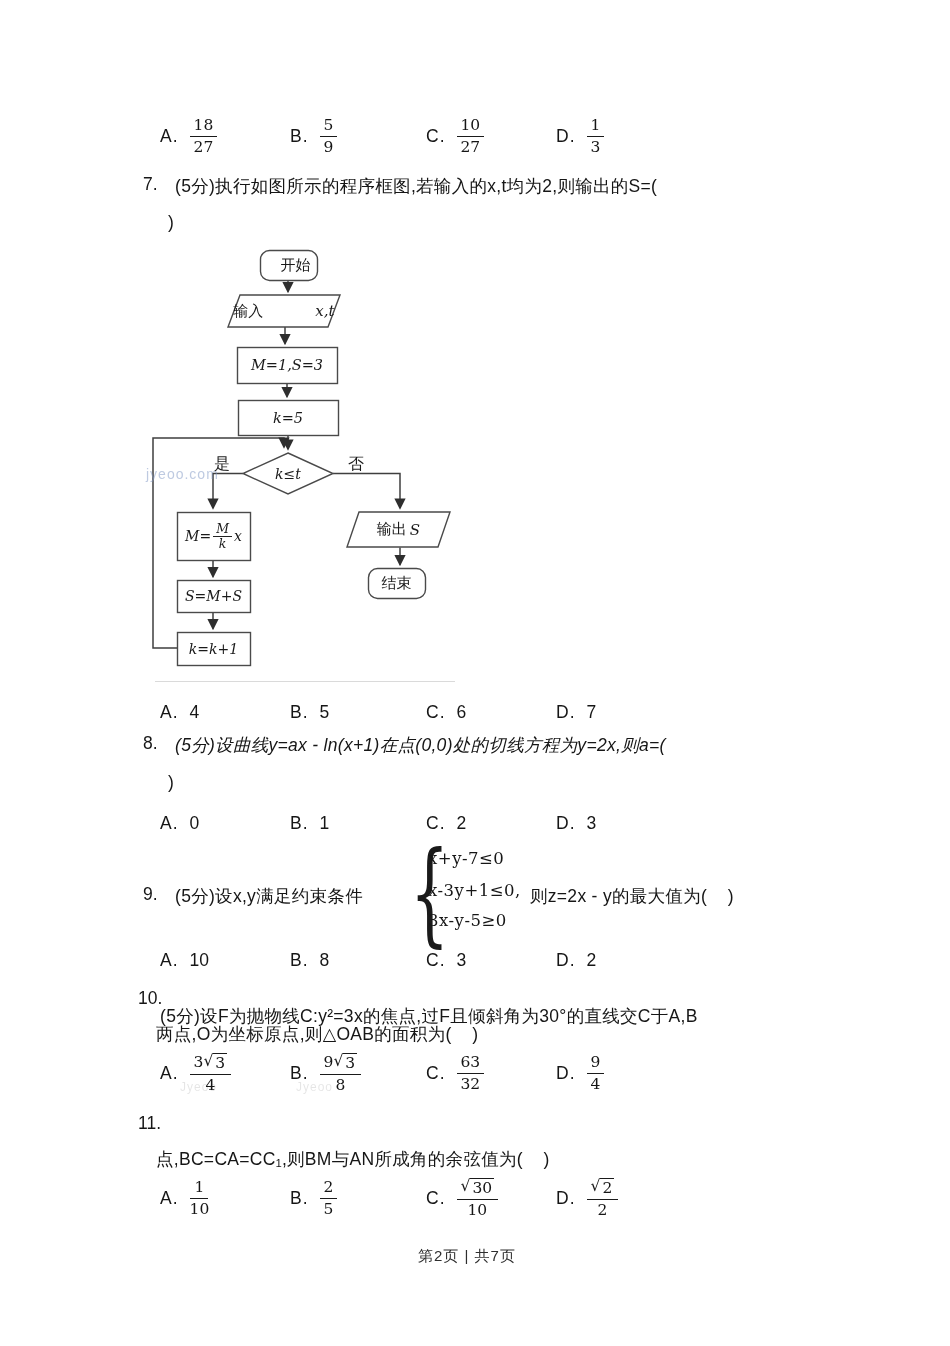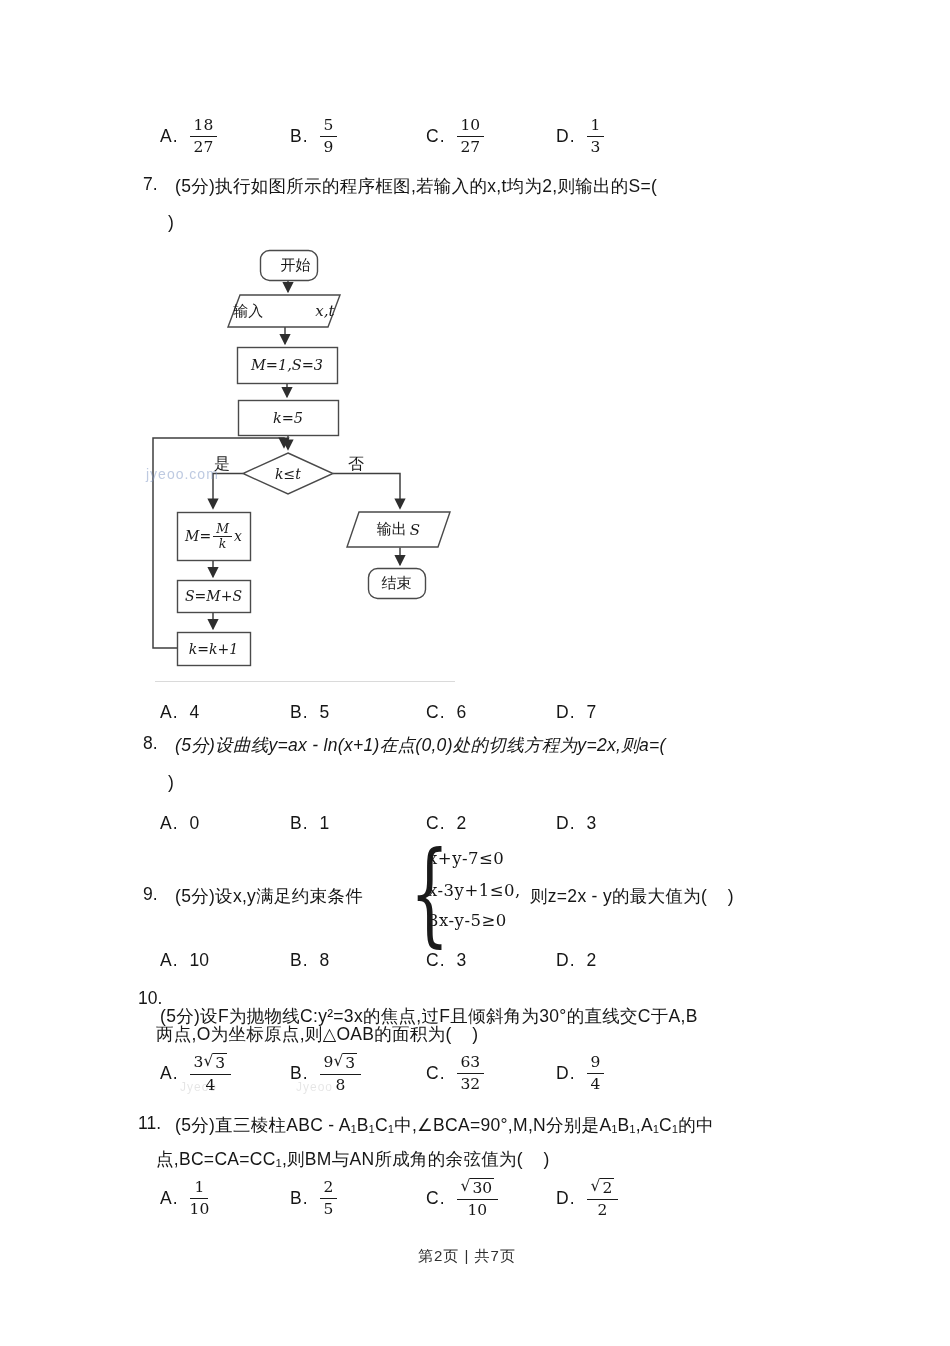--- a/index.html
+++ b/index.html
@@ -228,21 +228,20 @@
   </div>
   <div class="opt" style="left:556px;top:1053px;">
     <span class="lab">D.</span>
     <span class="frac">
         <span class="num">9</span>
         <span class="den">4</span>
       </span>
   </div>
 
   <div class="qnum" style="left:138px;top:1113px;">11.</div>
-  <div class="qline" style="left:175px;top:1113px;">(5分)直三棱柱ABC - A₁B₁C₁中,∠BCA=90°,M,N分别是A₁B₁,A₁C₁的中</div>
   <div class="qline" style="left:156px;top:1147px;">点,BC=CA=CC₁,则BM与AN所成角的余弦值为(    )</div>
   <div class="opt" style="left:160px;top:1178px;">
     <span class="lab">A.</span>
     <span class="frac">
         <span class="num">1</span>
         <span class="den">10</span>
       </span>
   </div>
   <div class="opt" style="left:290px;top:1178px;">
     <span class="lab">B.</span>

